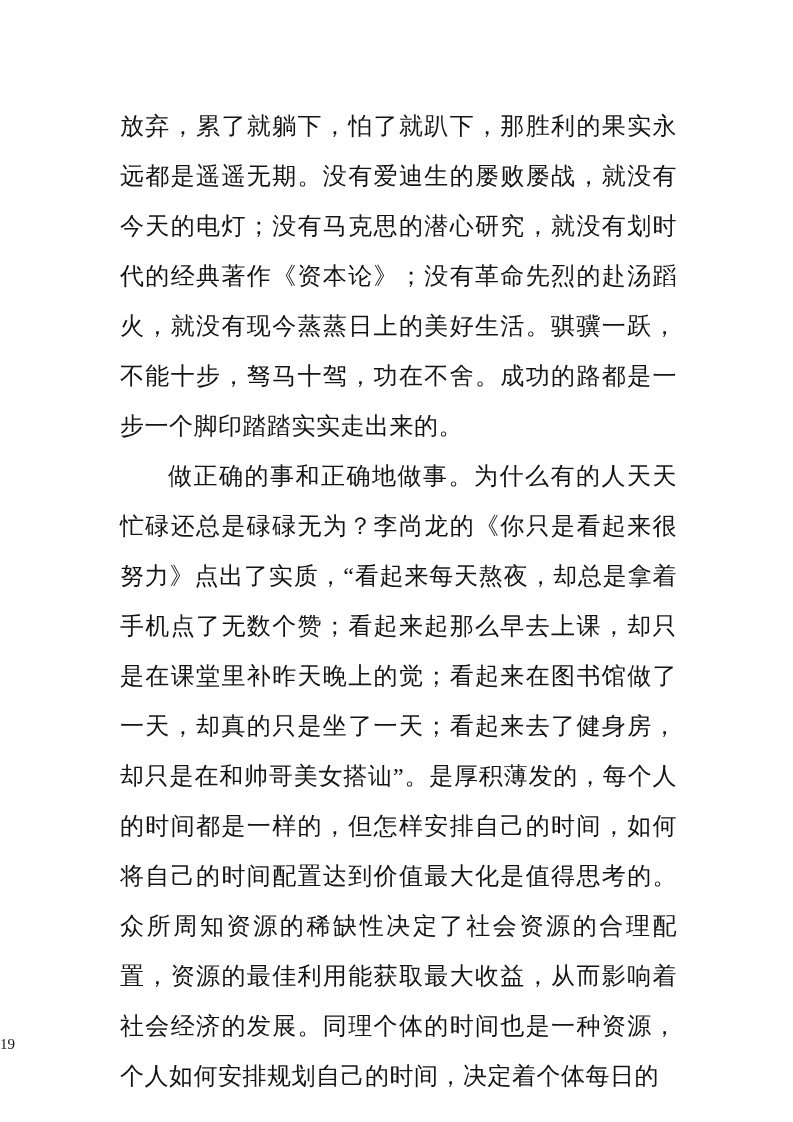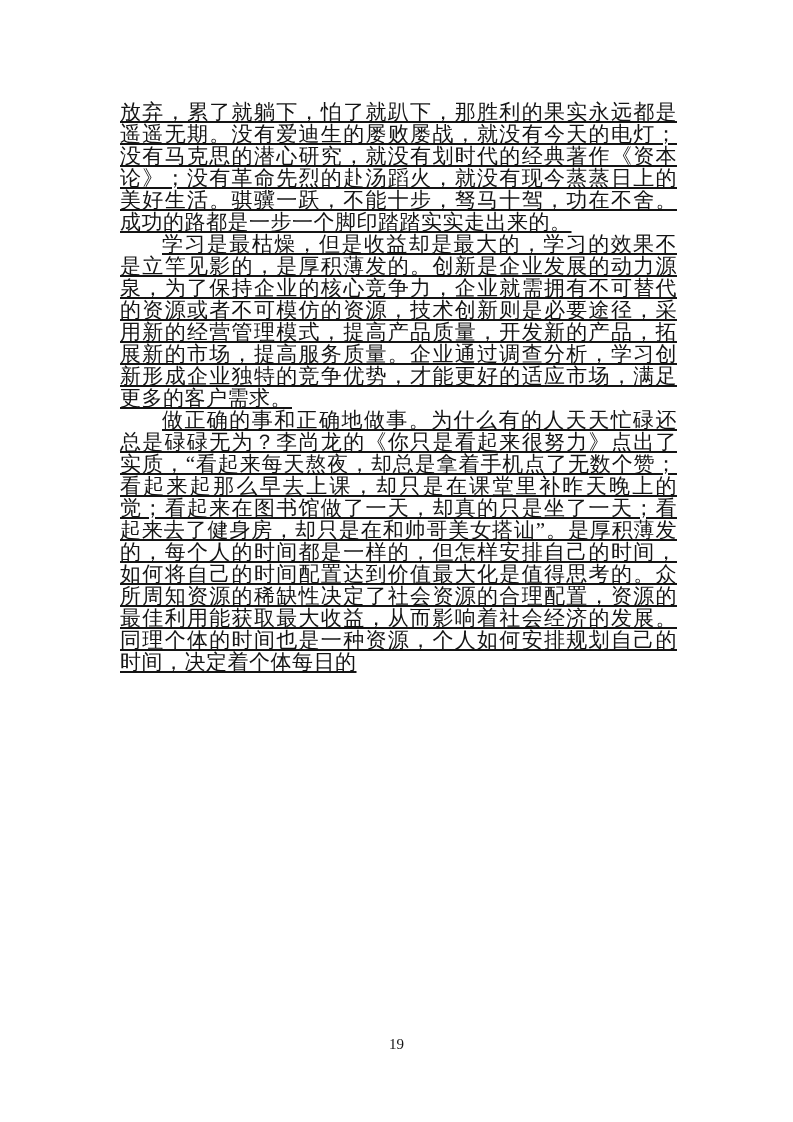--- a/index.html
+++ b/index.html
@@ -14,48 +14,46 @@
     background: #ffffff;
     overflow: hidden;
     font-family: "Liberation Serif", "DejaVu Serif", serif;
     color: #141414;
   }
   .text-block {
     position: absolute;
     left: 120px;
     top: 101px;
     width: 557px;
-    font-size: 21px;
-    line-height: 22px;
+    font-size: 24px;
+    line-height: 50px;
     text-align: justify;
     text-justify: inter-ideograph;
     letter-spacing: 0.5px;
-    text-decoration: underline;
   }
   .para {
     margin: 0;
     padding: 0;
   }
   .para.indent {
     text-indent: 2em;
   }
   .page-number {
     position: absolute;
     top: 1034px;
     left: 0;
     width: 100%;
-    text-align: center;
+    text-align: left;
     font-size: 15px;
     line-height: 20px;
     color: #141414;
   }
 </style>
 </head>
 <body>
 
 <div class="page">
   <div class="text-block">
     <p class="para">放弃，累了就躺下，怕了就趴下，那胜利的果实永远都是遥遥无期。没有爱迪生的屡败屡战，就没有今天的电灯；没有马克思的潜心研究，就没有划时代的经典著作《资本论》；没有革命先烈的赴汤蹈火，就没有现今蒸蒸日上的美好生活。骐骥一跃，不能十步，驽马十驾，功在不舍。成功的路都是一步一个脚印踏踏实实走出来的。</p>
-    <p class="para indent">学习是最枯燥，但是收益却是最大的，学习的效果不是立竿见影的，是厚积薄发的。创新是企业发展的动力源泉，为了保持企业的核心竞争力，企业就需拥有不可替代的资源或者不可模仿的资源，技术创新则是必要途径，采用新的经营管理模式，提高产品质量，开发新的产品，拓展新的市场，提高服务质量。企业通过调查分析，学习创新形成企业独特的竞争优势，才能更好的适应市场，满足更多的客户需求。</p>
     <p class="para indent">做正确的事和正确地做事。为什么有的人天天忙碌还总是碌碌无为？李尚龙的《你只是看起来很努力》点出了实质，“看起来每天熬夜，却总是拿着手机点了无数个赞；看起来起那么早去上课，却只是在课堂里补昨天晚上的觉；看起来在图书馆做了一天，却真的只是坐了一天；看起来去了健身房，却只是在和帅哥美女搭讪”。是厚积薄发的，每个人的时间都是一样的，但怎样安排自己的时间，如何将自己的时间配置达到价值最大化是值得思考的。众所周知资源的稀缺性决定了社会资源的合理配置，资源的最佳利用能获取最大收益，从而影响着社会经济的发展。同理个体的时间也是一种资源，个人如何安排规划自己的时间，决定着个体每日的</p>
   </div>
   <div class="page-number">19</div>
 </div>
 
 </body></html>

